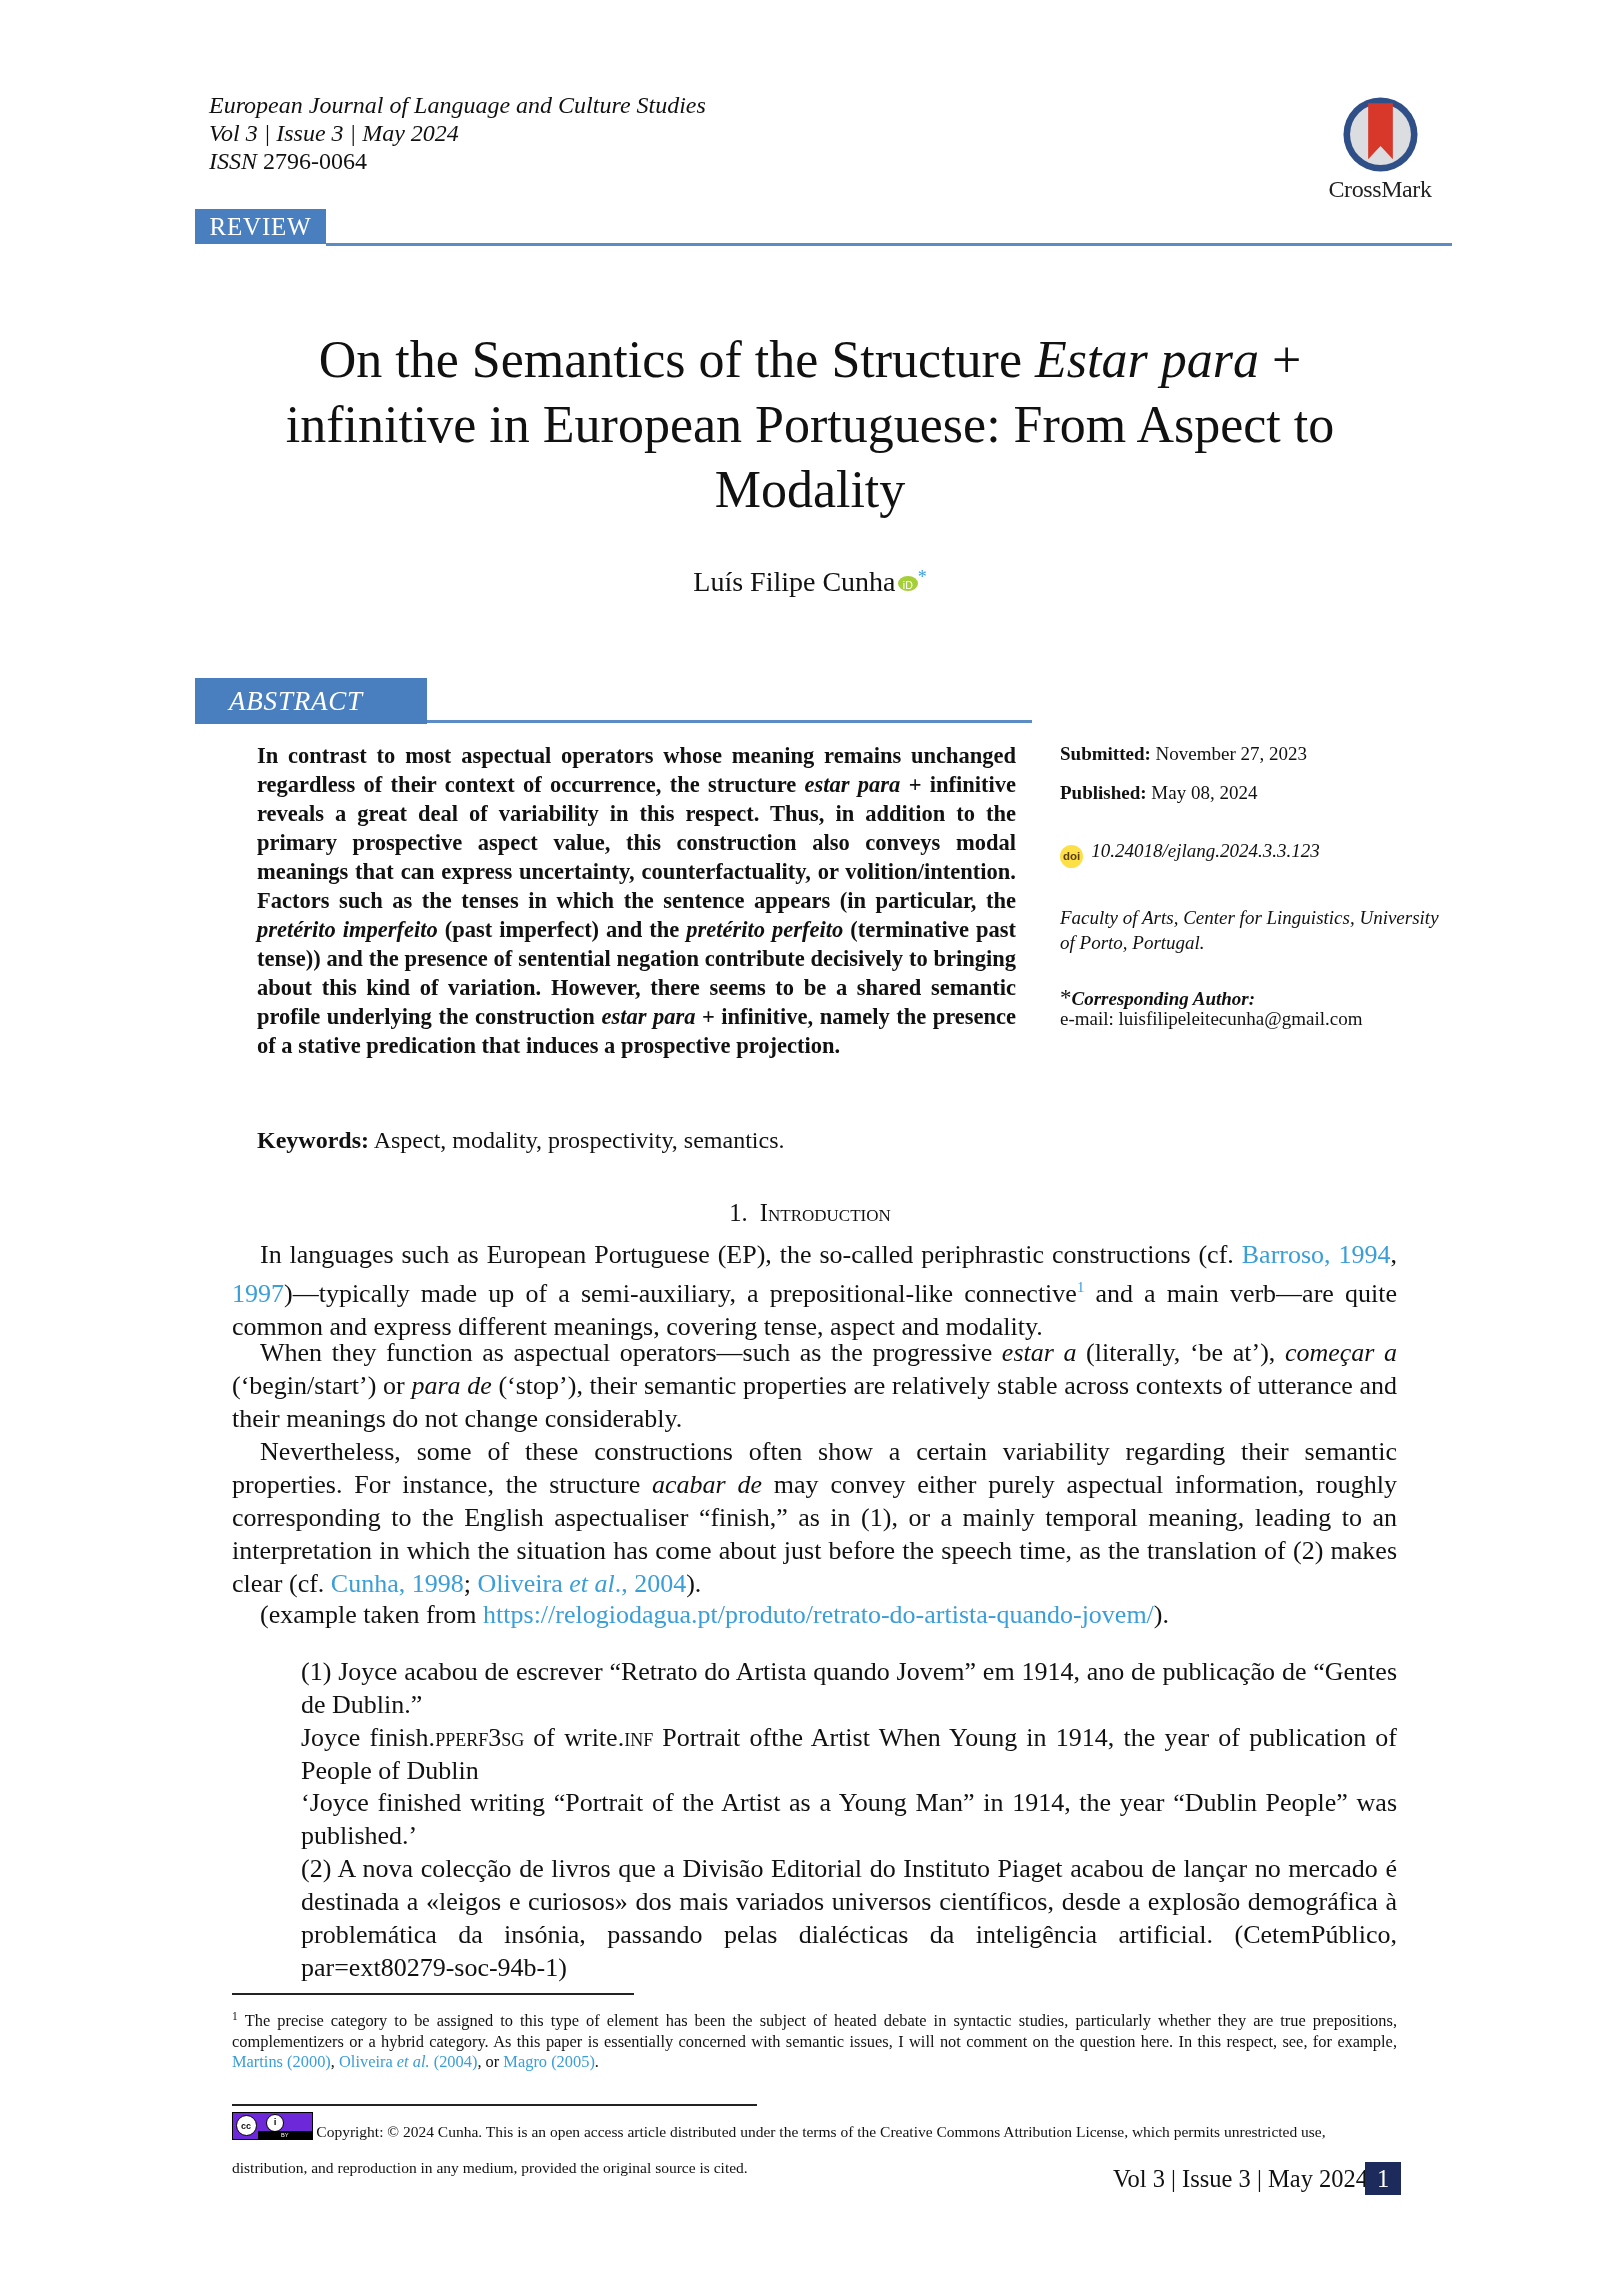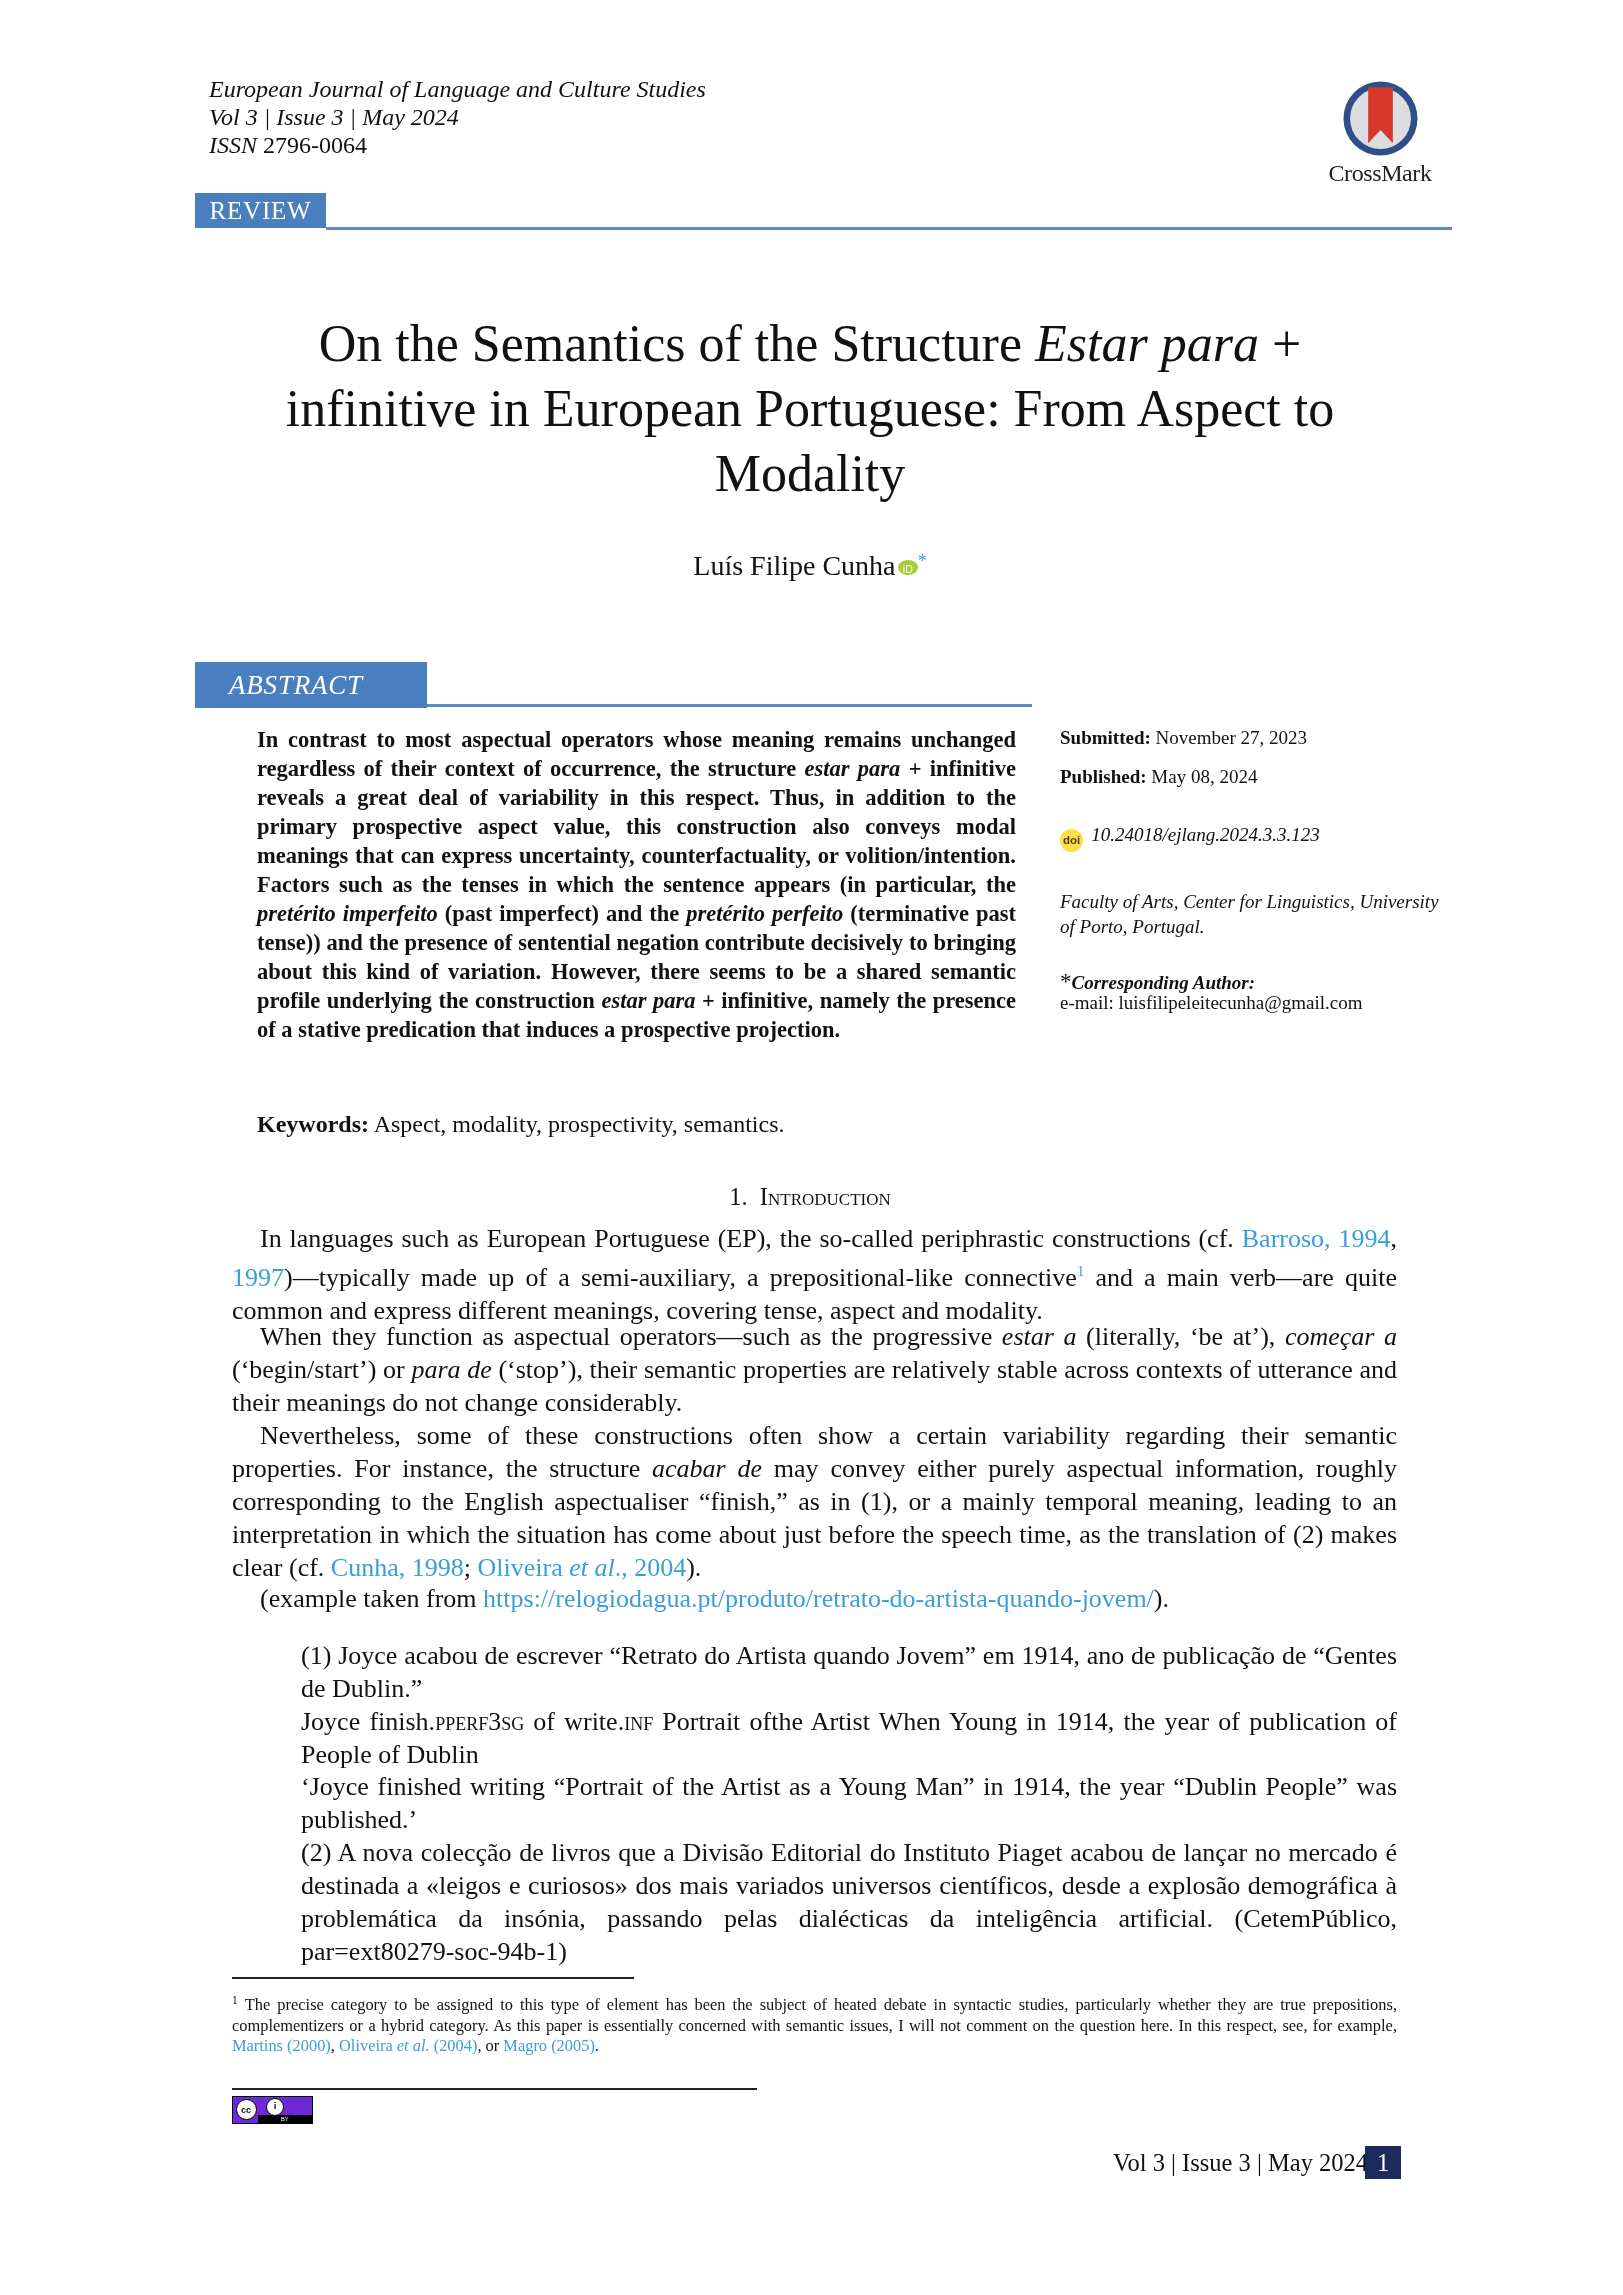--- a/index.html
+++ b/index.html
@@ -1,20 +1,20 @@
 <!DOCTYPE html>
 <html style="font-size:13px"><head>
 <meta charset="utf-8">
 <style>
   html, body { margin: 0; padding: 0; background: #ffffff; }
   body {
     width: 1623px; height: 2295px; position: relative; overflow: hidden;
     font-family: "Liberation Serif", "DejaVu Serif", serif; color: #111;
   }
-  .abs { position: absolute; }
+  .abs { position: absolute; margin-top: 16px; }
   .link { color: #3a9ed8; }
   i, .it { font-style: italic; }
   .sc { font-variant: small-caps; }
 
   
   .journal-block { left: 209px; top: 75px; font-size: 24px; line-height: 28px; font-style: italic; }
   .journal-block .issn-num { font-style: normal; }
   .crossmark { left: 1327px; top: 79px; width: 106px; text-align: center; }
   .crossmark-label { font-size: 24px; color: #222; margin-top: 1.6px; letter-spacing: -0.4px; }
   .review-tag { left: 195px; top: 193px; width: 131px; height: 35px; background: #4a7fbf; color: #fff; font-size: 25px; line-height: 35px; text-align: center; letter-spacing: 0.8px; }
@@ -115,17 +115,17 @@
 
 <div class="abs example" style="top:1639px;">(1) Joyce acabou de escrever “Retrato do Artista quando Jovem” em 1914, ano de publicação de “Gentes de Dublin.”</div>
 <div class="abs example" style="top:1705px;"><span>Joyce finish.</span><span class="sc">pperf3sg</span><span> of write.</span><span class="sc">inf</span><span> Portrait ofthe Artist When Young in 1914, the year of publication of People of Dublin</span></div>
 <div class="abs example" style="top:1770px;">‘Joyce finished writing “Portrait of the Artist as a Young Man” in 1914, the year “Dublin People” was published.’</div>
 <div class="abs example" style="top:1836px;">(2) A nova colecção de livros que a Divisão Editorial do Instituto Piaget acabou de lançar no mercado é destinada a «leigos e curiosos» dos mais variados universos científicos, desde a explosão demográfica à problemática da insónia, passando pelas dialécticas da inteligência artificial. (CetemPúblico, par=ext80279-soc-94b-1)</div>
 
 <div class="abs fn-rule"></div>
 <div class="abs footnote"><sup>1</sup>&nbsp;<span>The precise category to be assigned to this type of element has been the subject of heated debate in syntactic studies, particularly whether they are true prepositions, complementizers or a hybrid category. As this paper is essentially concerned with semantic issues, I will not comment on the question here. In this respect, see, for example, </span><span class="link">Martins (2000)</span><span>, </span><span class="link"><span>Oliveira </span><i>et al.</i><span> (2004)</span></span><span>, or </span><span class="link">Magro (2005)</span><span>.</span></div>
 
 <div class="abs lic-rule"></div>
-<div class="abs license"><span class="cc-badge"><span class="cc">cc</span><span class="by">i</span><span class="bybar">BY</span></span></div>
+<div class="abs license"><span class="cc-badge"><span class="cc">cc</span><span class="by">i</span><span class="bybar">BY</span></span><span>Copyright: © 2024 Cunha. This is an open access article distributed under the terms of the Creative Commons Attribution License, which permits unrestricted use, distribution, and reproduction in any medium, provided the original source is cited.</span></div>
 
 <div class="abs page-footer">Vol 3 | Issue 3 | May 2024</div>
 <div class="abs page-num">1</div>
 
 
 </body></html>

